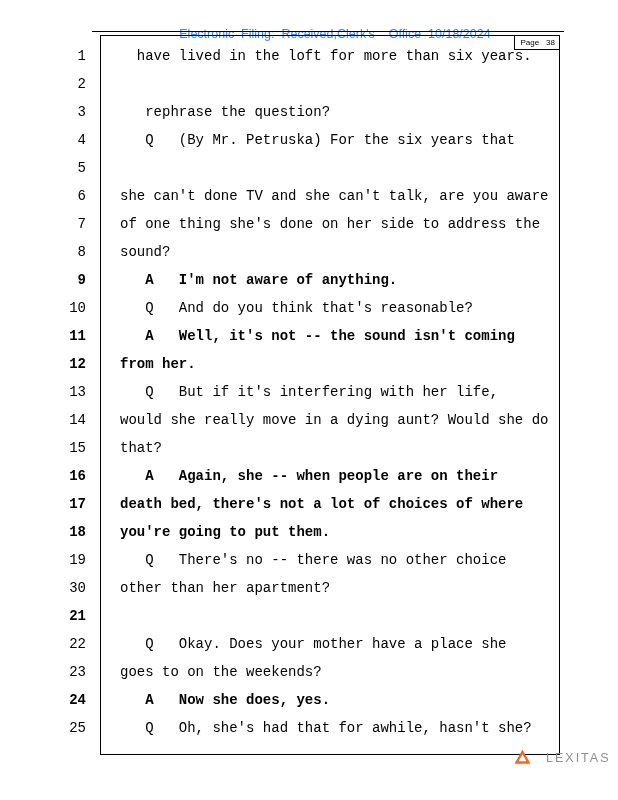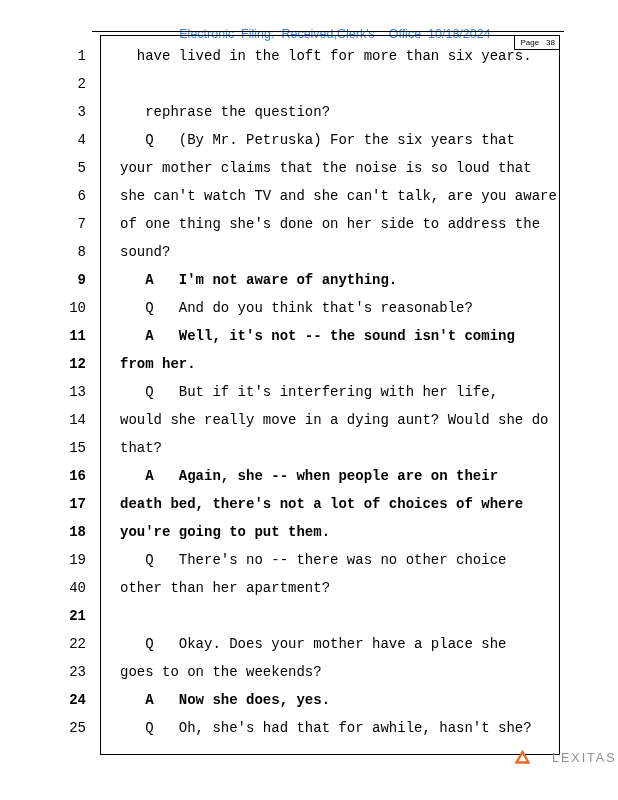--- a/index.html
+++ b/index.html
@@ -41,21 +41,21 @@
     font-family:"Liberation Mono","DejaVu Sans Mono", monospace;
     font-size:14px; color:#000;
   }
   .t-num { width:86px; text-align:right; flex:0 0 86px; }
   .t-text { margin-left:34px; white-space:pre; }
   .t-row.bold { font-weight:bold; }
 
   
   .footer-logo {
     position:absolute; left:515px; top:750px;
-    display:flex; align-items:center; gap:22px;
+    display:flex; align-items:center; gap:16px;
   }
   .logo-text {
     color:#8f8f8f; font-size:12.5px; letter-spacing:2px;
     font-family:"Liberation Sans", sans-serif;
   }
 </style>
 </head>
 <body>
 
 <div class="page">
@@ -86,26 +86,25 @@
     <span class="t-text">   rephrase the question?</span>
   </div>
 
   <div class="t-row">
     <span class="t-num">4</span>
     <span class="t-text">   Q   (By Mr. Petruska) For the six years that</span>
   </div>
 
   <div class="t-row">
     <span class="t-num">5</span>
-    <span class="t-text">your mother claims that the noise is so loud that</span>
   </div>
 
   <div class="t-row">
     <span class="t-num">6</span>
-    <span class="t-text">she can't watch TV and she can't talk, are you aware</span>
+    <span class="t-text">she can't done TV and she can't talk, are you aware</span>
   </div>
 
   <div class="t-row">
     <span class="t-num">7</span>
     <span class="t-text">of one thing she's done on her side to address the</span>
   </div>
 
   <div class="t-row">
     <span class="t-num">8</span>
     <span class="t-text">sound?</span>
@@ -160,21 +159,21 @@
     <span class="t-num">18</span>
     <span class="t-text">you're going to put them.</span>
   </div>
 
   <div class="t-row">
     <span class="t-num">19</span>
     <span class="t-text">   Q   There's no -- there was no other choice</span>
   </div>
 
   <div class="t-row">
-    <span class="t-num">40</span>
+    <span class="t-num">30</span>
     <span class="t-text">other than her apartment?</span>
   </div>
 
   <div class="t-row bold">
     <span class="t-num">21</span>
   </div>
 
   <div class="t-row">
     <span class="t-num">22</span>
     <span class="t-text">   Q   Okay. Does your mother have a place she</span>

